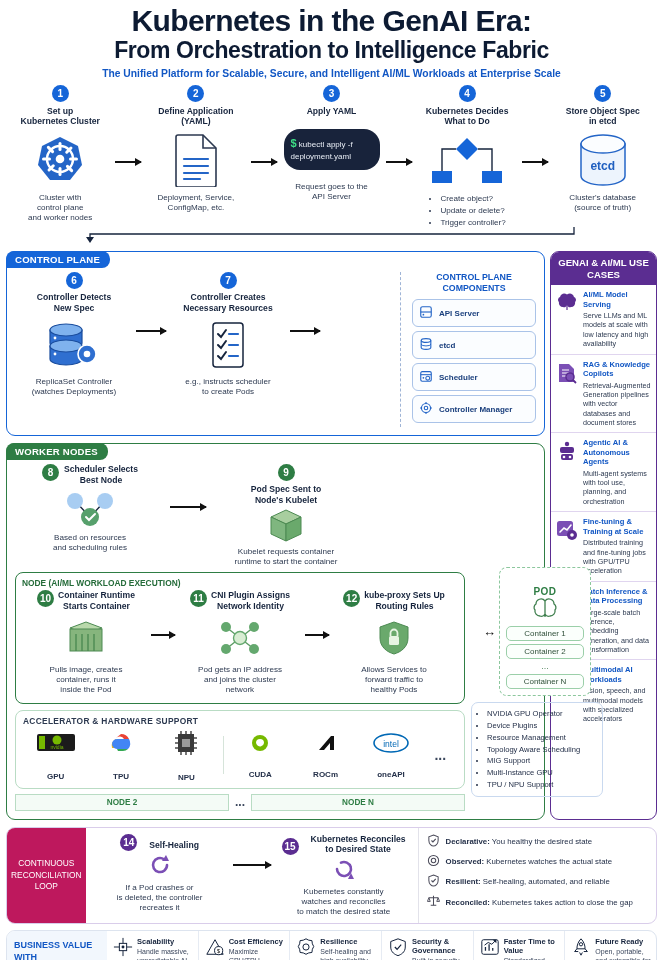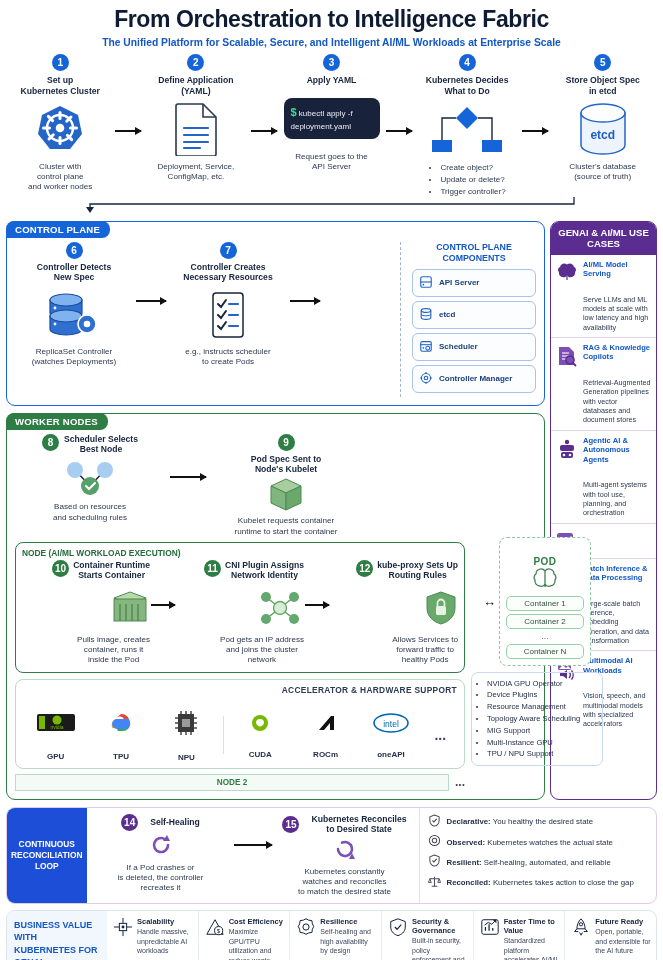--- a/index.html
+++ b/index.html
@@ -29,21 +29,21 @@
   .cap { font-size: 8.1px; text-align: center; line-height: 1.25; color: #2c3950; }
 
   
   .topflow { display: flex; align-items: flex-start; padding: 4px 6px 0; gap: 0; }
   .tstep { width: 112px; display: flex; flex-direction: column; align-items: center; gap: 4px; }
   .tarrow { width: 28px; display:flex; align-items:center; justify-content:center; padding-top: 76px; }
   .tart { width: 26px; height: 2px; background:#111; position: relative; }
   .tart:after { content:""; position:absolute; right:-1px; top:-3px; border-left:7px solid #111; border-top:4px solid transparent; border-bottom:4px solid transparent;}
   .art-box { height: 58px; display:flex; align-items:center; justify-content:center; }
   .term {
-    background:#18233b; border-radius:8px; color:#e8edf5;
+    background:#18233b; border-radius:16px; color:#e8edf5;
     padding:7px 7px; font-size:8px; font-family:"Liberation Sans",sans-serif;
     line-height:1.4; width: 96px; text-align:left;
   }
   .term .dollar { color:#3ddc84; font-size:11px; font-weight:700; }
   .bullets { font-size:8.1px; line-height:1.5; color:#2c3950; text-align:left; padding-left:2px; }
   .bullets li { margin-left: 10px; }
 
   
   .main { display:flex; padding: 6px 6px 0; gap: 5px; align-items: stretch; }
   .leftcol { width: 539px; }
@@ -72,26 +72,26 @@
   
   .wn-panel { border:1.5px solid #2e7d44; border-radius:9px; position:relative; padding:20px 8px 8px; margin-top:7px; }
   .wn-top { display:flex; align-items:flex-start; gap:2px; }
   .wstep { width:150px; display:flex; flex-direction:column; align-items:center; gap:3px; }
   .wstep .hd { display:flex; align-items:flex-start; gap:5px; }
   .warrow { width:42px; display:flex; align-items:center; justify-content:center; padding-top:42px; }
 
   .node-box { border:1.3px solid #2e7d44; border-radius:8px; padding:5px 6px 7px; margin-top:5px; position:relative; }
   .node-box .nb-t { font-size:8.4px; font-weight:700; color:#246b39; margin-bottom:2px; }
   .node-inner { display:flex; align-items:flex-start; }
-  .nstep { width:128px; display:flex; flex-direction:column; align-items:flex-end; gap:8px; }
+  .nstep { width:128px; display:flex; flex-direction:column; align-items:center; gap:8px; }
   .nstep .hd { display:flex; align-items:flex-start; gap:4px; }
   .narrow { width:26px; display:flex; align-items:center; justify-content:center; padding-top:44px; }
 
   .acc-box { border:1.3px solid #b9dcc4; border-radius:8px; padding:5px 7px 6px; margin-top:6px; }
-  .acc-t { font-size:8.4px; font-weight:700; color:#2c3950; text-align:right; letter-spacing:0.3px; margin-bottom:14px; }
+  .acc-t { font-size:8.4px; font-weight:700; color:#2c3950; text-align:left; letter-spacing:0.3px; margin-bottom:3px; }
   .acc-row { display:flex; align-items:center; justify-content:space-around; }
   .acc-item { display:flex; flex-direction:column; align-items:center; gap:12px; width:58px; }
   .acc-item .lbl { font-size:8px; font-weight:700; color:#243049; }
   .nodebar { display:flex; align-items:center; gap:6px; margin-top:5px; }
   .nodechip { flex:1; border:1px solid #b9dcc4; border-radius:0; background:#f4fbf6; text-align:center; font-size:8.2px; font-weight:700; color:#2e7d44; padding:3px 0; }
 
   
   .pod { width:92px; border:1.5px dashed #8cc79d; border-radius:8px; padding:4px 6px 6px; text-align:center; background:#fff; }
   .pod .pt { font-size:10px; font-weight:700; color:#2e7d44; letter-spacing:.5px;margin-top:14px; }
   .ctr { border:1px solid #9bcfa9; border-radius:5px; font-size:8px; color:#2f4f39; padding:2px 0; margin-top:3px; background:#fbfffc; }
@@ -99,46 +99,47 @@
   .hw-list { border:1px solid #c9d9ef; border-radius:7px; padding:5px 6px; font-size:7.6px; line-height:1.55; color:#243049; width:132px; }
   .hw-list li { margin-left:9px; }
 
   
   .side { border:1.5px solid #5b2d91; border-radius:9px; overflow:hidden; height:100%; }
   .side-h { background:#5b2d91; color:#fff; text-align:center; font-size:9.6px; font-weight:700; padding:5px 3px; line-height:1.2; }
   .uc { display:flex; gap:5px; padding:5px 5px 5px 5px; border-bottom:1px solid #e0d5ef; }
   .uc:last-child { border-bottom:none; }
   .uc .ic { flex:none; width:22px; display:flex; align-items:flex-start; justify-content:center; padding-top:2px; }
   .uc h5 { font-size:7.6px; font-weight:700; color:#1257c4; line-height:1.25; }
-  .uc p { font-size:7.2px; line-height:1.3; color:#2c3950; margin-top:16px; }
+  .uc p { font-size:7.2px; line-height:1.3; color:#2c3950; margin-top:2px; }
 
   
   .rec-panel { display:flex; border:1.3px solid #d9cdea; border-radius:9px; margin:7px 6px 0; overflow:hidden; }
-  .rec-tag { width:86px; background:#1d4ed8; color:#fff; display:flex; align-items:center; justify-content:center; text-align:center; font-size:8.4px; font-weight:700; line-height:1.35; padding:4px; }
+  .rec-tag { width:86px; background:#be185d; color:#fff; display:flex; align-items:center; justify-content:center; text-align:center; font-size:8.4px; font-weight:400; line-height:1.35; padding:4px; }
   .rec-mid { flex:1; display:flex; align-items:flex-start; padding:6px 4px; }
   .rstep { width:140px; display:flex; flex-direction:column; align-items:center; gap:2px; }
-  .rstep .hd { display:flex; align-items:center; gap:12px; }
+  .rstep .hd { display:flex; align-items:flex-end; gap:12px; }
   .rarrow { width:44px; display:flex; align-items:center; justify-content:center; padding-top:30px; }
   .rec-right { width:292px; border-left:1px solid #e2e2ea; padding:6px 5px 6px 8px; }
   .rr { display:flex; align-items:center; gap:6px; font-size:7.8px; line-height:1.5; color:#243049; margin-bottom:3.5px; }
   .rr b { font-weight:700; }
 
   
   .bv { display:flex; border:1.2px solid #dde4ef; border-radius:9px; margin:6px 6px 0; overflow:hidden; }
   .bv-tag { width:100px; background:#f2f7fd; color:#1257c4; font-size:9px; font-weight:700; line-height:1.35; padding:8px 7px; }
   .bv-items { flex:1; display:flex; }
   .bv-i { flex:1; display:flex; gap:4px; padding:6px 4px 6px 6px; border-left:1px solid #e6ebf3; }
   .bv-i:first-child { border-left:none; }
   .bv-i h6 { font-size:7.5px; font-weight:700; color:#16243d; }
   .bv-i p { font-size:7px; line-height:1.35; color:#3a465c; margin-top:1px; }
 </style>
 </head>
 <body>
 
 <div class="hdr">
+  <h1>Kubernetes in the GenAI Era:</h1>
   <h2>From Orchestration to Intelligence Fabric</h2>
   <div class="sub">The Unified Platform for Scalable, Secure, and Intelligent AI/ML Workloads at Enterprise Scale</div>
 </div>
 
 <div class="topflow">
 
   <div class="tstep">
     <div class="badge">1</div>
     <div class="ttl" style="white-space:pre-line">Set up
 Kubernetes Cluster</div>
@@ -575,20 +576,21 @@
               </div>
               <div class="acc-item" style="width:26px">
                 <span style="font-size:14px;font-weight:700;color:#3a465c">...</span>
               </div>
             </div>
           </div>
 
           <div class="nodebar">
             <div class="nodechip">NODE 2</div>
             <div style="font-size:12px;font-weight:700;color:#3a465c">...</div>
+            <div class="nodechip">NODE N</div>
           </div>
         </div>
 
         <div style="width:140px; display:flex; flex-direction:column; align-items:center; gap:6px;">
           <div style="display:flex;align-items:center;gap:3px;">
             <span style="font-size:13px;color:#111">↔</span>
             <div class="pod">
               <div class="pt">POD</div>
               <div>
                 <svg width="28" height="22" viewBox="0 0 28 22">
@@ -670,20 +672,24 @@
 
       <div class="uc">
         <div class="ic">
           <svg width="22" height="22" viewBox="0 0 22 22">
               <rect x="1" y="2" width="16" height="15" rx="2.5" fill="#7b4fb5"></rect>
               <path d="M4 13 l4 -4 l3 2 l4 -5" fill="none" stroke="#fff" stroke-width="1.6" stroke-linecap="round"></path>
               <circle cx="16" cy="16" r="5" fill="#5b2d91"></circle>
               <circle cx="16" cy="16" r="1.8" fill="#fff"></circle>
             </svg>
         </div>
+        <div>
+          <h5>Fine-tuning &amp; Training at Scale</h5>
+          <p>Distributed training and fine-tuning jobs with GPU/TPU acceleration</p>
+        </div>
       </div>
 
       <div class="uc">
         <div class="ic">
           <svg width="22" height="22" viewBox="0 0 22 22">
               <ellipse cx="9" cy="4" rx="7" ry="2.6" fill="#5b2d91"></ellipse>
               <path d="M2 4 v4 a7 2.6 0 0 0 14 0 v-4z" fill="#5b2d91"></path>
               <path d="M2 9 v4 a7 2.6 0 0 0 14 0 v-4z" fill="#7b4fb5"></path>
               <circle cx="16" cy="16" r="5" fill="#5b2d91"></circle>
               <circle cx="16" cy="16" r="1.8" fill="#fff"></circle>

